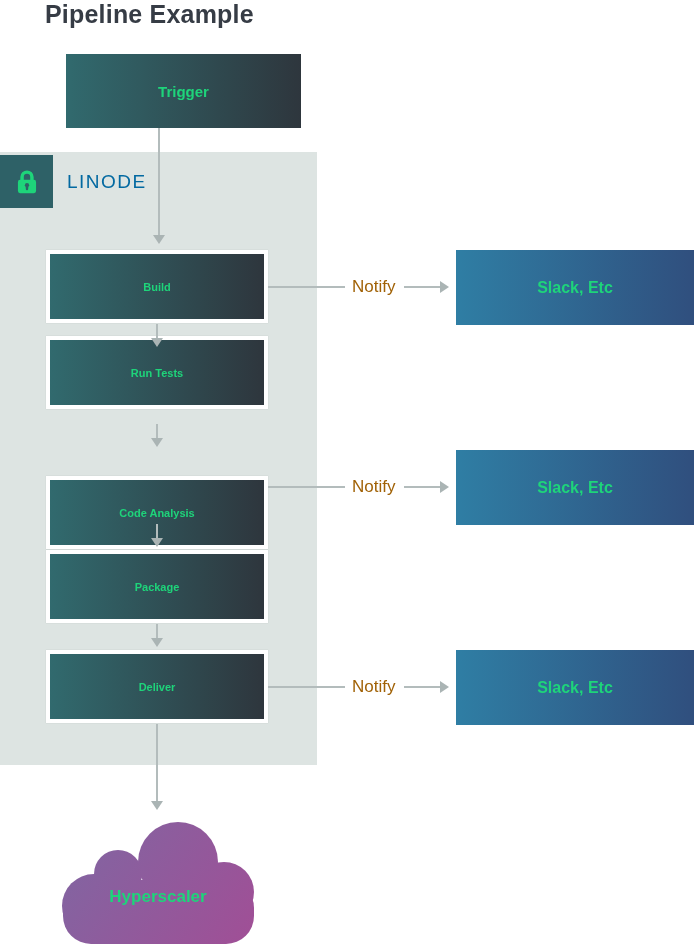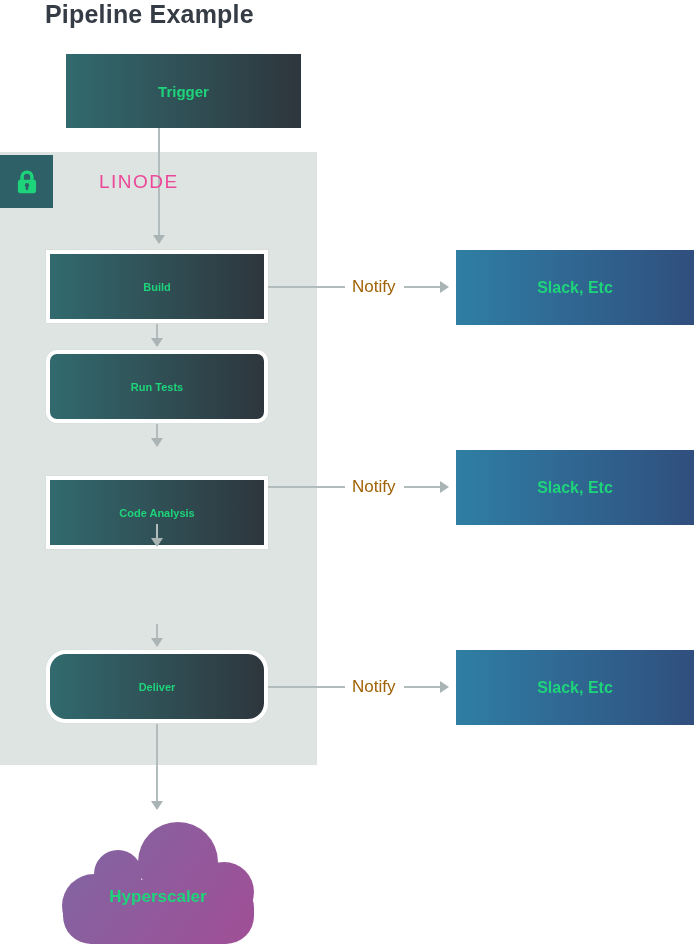--- a/index.html
+++ b/index.html
@@ -51,23 +51,22 @@
     width: 53px; height: 53px;
     background: #2e6167;
     display: flex;
     align-items: center;
     justify-content: center;
   }
   .linode-label {
     position: absolute;
     left: 67px; top: 171px;
     font-size: 19px;
-    color: #ec4899;
+    color: #0369a1;
     letter-spacing: 1.5px;
-    margin-left: 32px;
   }
   
   .slack-node {
     position: absolute;
     left: 456px; width: 238px; height: 75px;
     background: linear-gradient(90deg, #2f7ea4 0%, #304f7e 100%);
     display: flex;
     align-items: center;
     justify-content: center;
     color: #1ed47a;
@@ -130,27 +129,30 @@
       <rect x="5.2" y="10.4" width="13.6" height="10" rx="1.6" fill="#1ed47a"></rect>
       <circle cx="12" cy="14.4" r="1.6" fill="#2e6167"></circle>
       <rect x="11.1" y="15" width="1.8" height="3.2" rx="0.9" fill="#2e6167"></rect>
     </svg>
   </div>
   <div class="linode-label">LINODE</div>
 
   <div class="node bordered step-node" style="top:250px;">
     <span>Build</span>
   </div>
-  <div class="node bordered step-node" style="top:350px;border-radius:11px;">
+  <div class="node bordered step-node" style="top:336px;">
     <span>Run Tests</span>
   </div>
   <div class="node bordered step-node" style="top:476px;">
     <span>Code Analysis</span>
   </div>
-  <div class="node bordered step-node" style="top:650px;border-radius:20px;">
+  <div class="node bordered step-node" style="top:550px;">
+    <span>Package</span>
+  </div>
+  <div class="node bordered step-node" style="top:650px;">
     <span>Deliver</span>
   </div>
 
   <div class="vline" style="left:156px; top:324px; height:14px;"></div>
   <div class="head-down" style="left:151px; top:338px;"></div>
 
   <div class="vline" style="left:156px; top:424px; height:14px;"></div>
   <div class="head-down" style="left:151px; top:438px;"></div>
 
   <div class="vline" style="left:156px; top:524px; height:14px;"></div>

